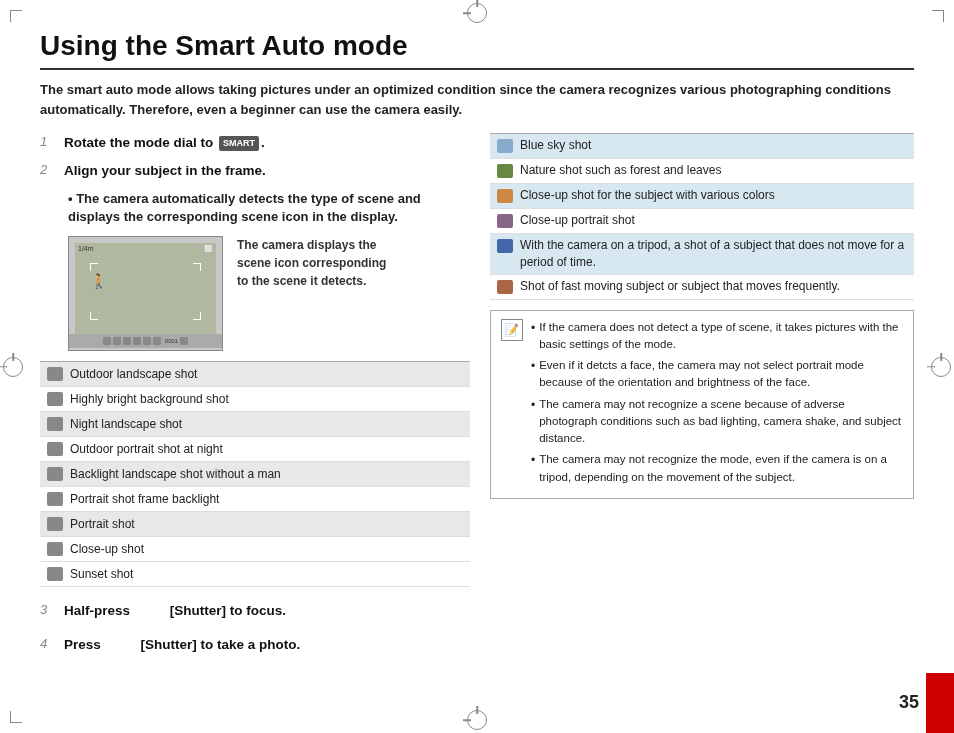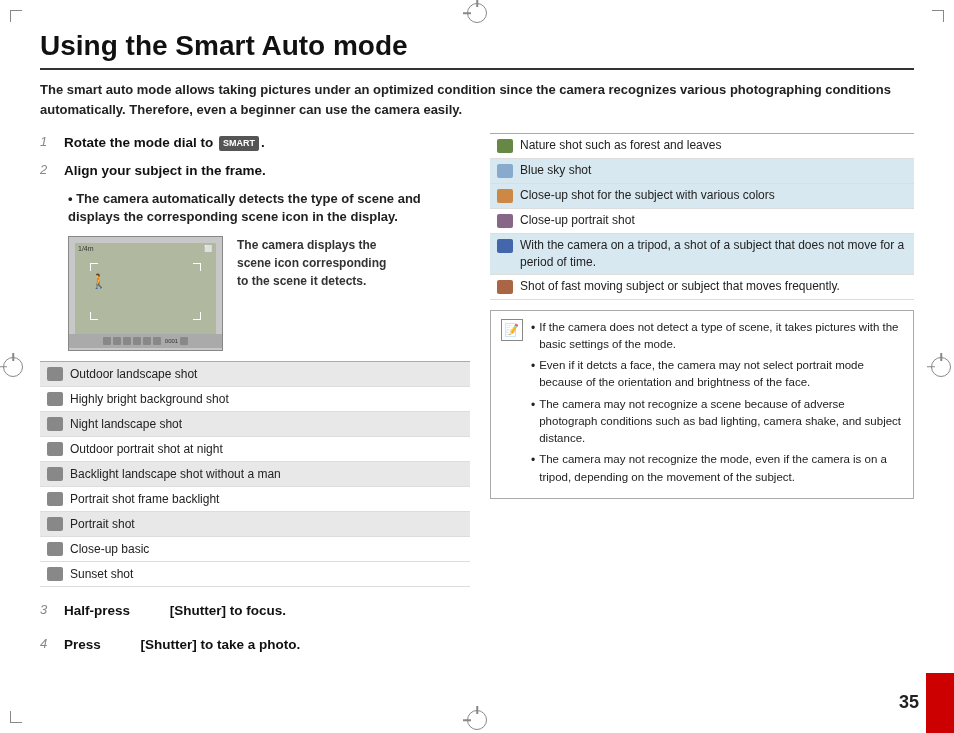--- a/index.html
+++ b/index.html
@@ -459,21 +459,21 @@
               </svg>
             </div>
             <span class="scene-label">Portrait shot</span>
           </div>
           <div class="scene-row">
             <div class="scene-icon">
               <svg width="16" height="14" viewBox="0 0 16 14">
                 <rect width="16" height="14" fill="#888" rx="2"></rect>
               </svg>
             </div>
-            <span class="scene-label">Close-up basic</span>
+            <span class="scene-label">Close-up shot</span>
           </div>
           <div class="scene-row">
             <div class="scene-icon">
               <svg width="16" height="14" viewBox="0 0 16 14">
                 <rect width="16" height="14" fill="#888" rx="2"></rect>
               </svg>
             </div>
             <span class="scene-label">Sunset shot</span>
           </div>
         </div>
@@ -491,35 +491,35 @@
             Press <span class="bracket">[Shutter]</span> to take a photo.
           </span>
         </div>
       </div>
 
     </div>
 
     <div class="right-col">
 
       <div class="scene-table-right" id="right-scene-table">
-      <div class="scene-row-right">
+      <div class="scene-row-right shaded">
+            <div class="scene-icon">
+              <svg width="16" height="14" viewBox="0 0 16 14">
+                <rect width="16" height="14" fill="#88aacc" rx="2"></rect>
+              </svg>
+            </div>
+            <span class="scene-label-right">Blue sky shot</span>
+          </div>
+          <div class="scene-row-right">
             <div class="scene-icon">
               <svg width="16" height="14" viewBox="0 0 16 14">
                 <rect width="16" height="14" fill="#668844" rx="2"></rect>
               </svg>
             </div>
             <span class="scene-label-right">Nature shot such as forest and leaves</span>
-          </div>
-          <div class="scene-row-right shaded">
-            <div class="scene-icon">
-              <svg width="16" height="14" viewBox="0 0 16 14">
-                <rect width="16" height="14" fill="#88aacc" rx="2"></rect>
-              </svg>
-            </div>
-            <span class="scene-label-right">Blue sky shot</span>
           </div>
           <div class="scene-row-right shaded">
             <div class="scene-icon">
               <svg width="16" height="14" viewBox="0 0 16 14">
                 <rect width="16" height="14" fill="#cc8844" rx="2"></rect>
               </svg>
             </div>
             <span class="scene-label-right">Close-up shot for the subject with various colors</span>
           </div>
           <div class="scene-row-right">

